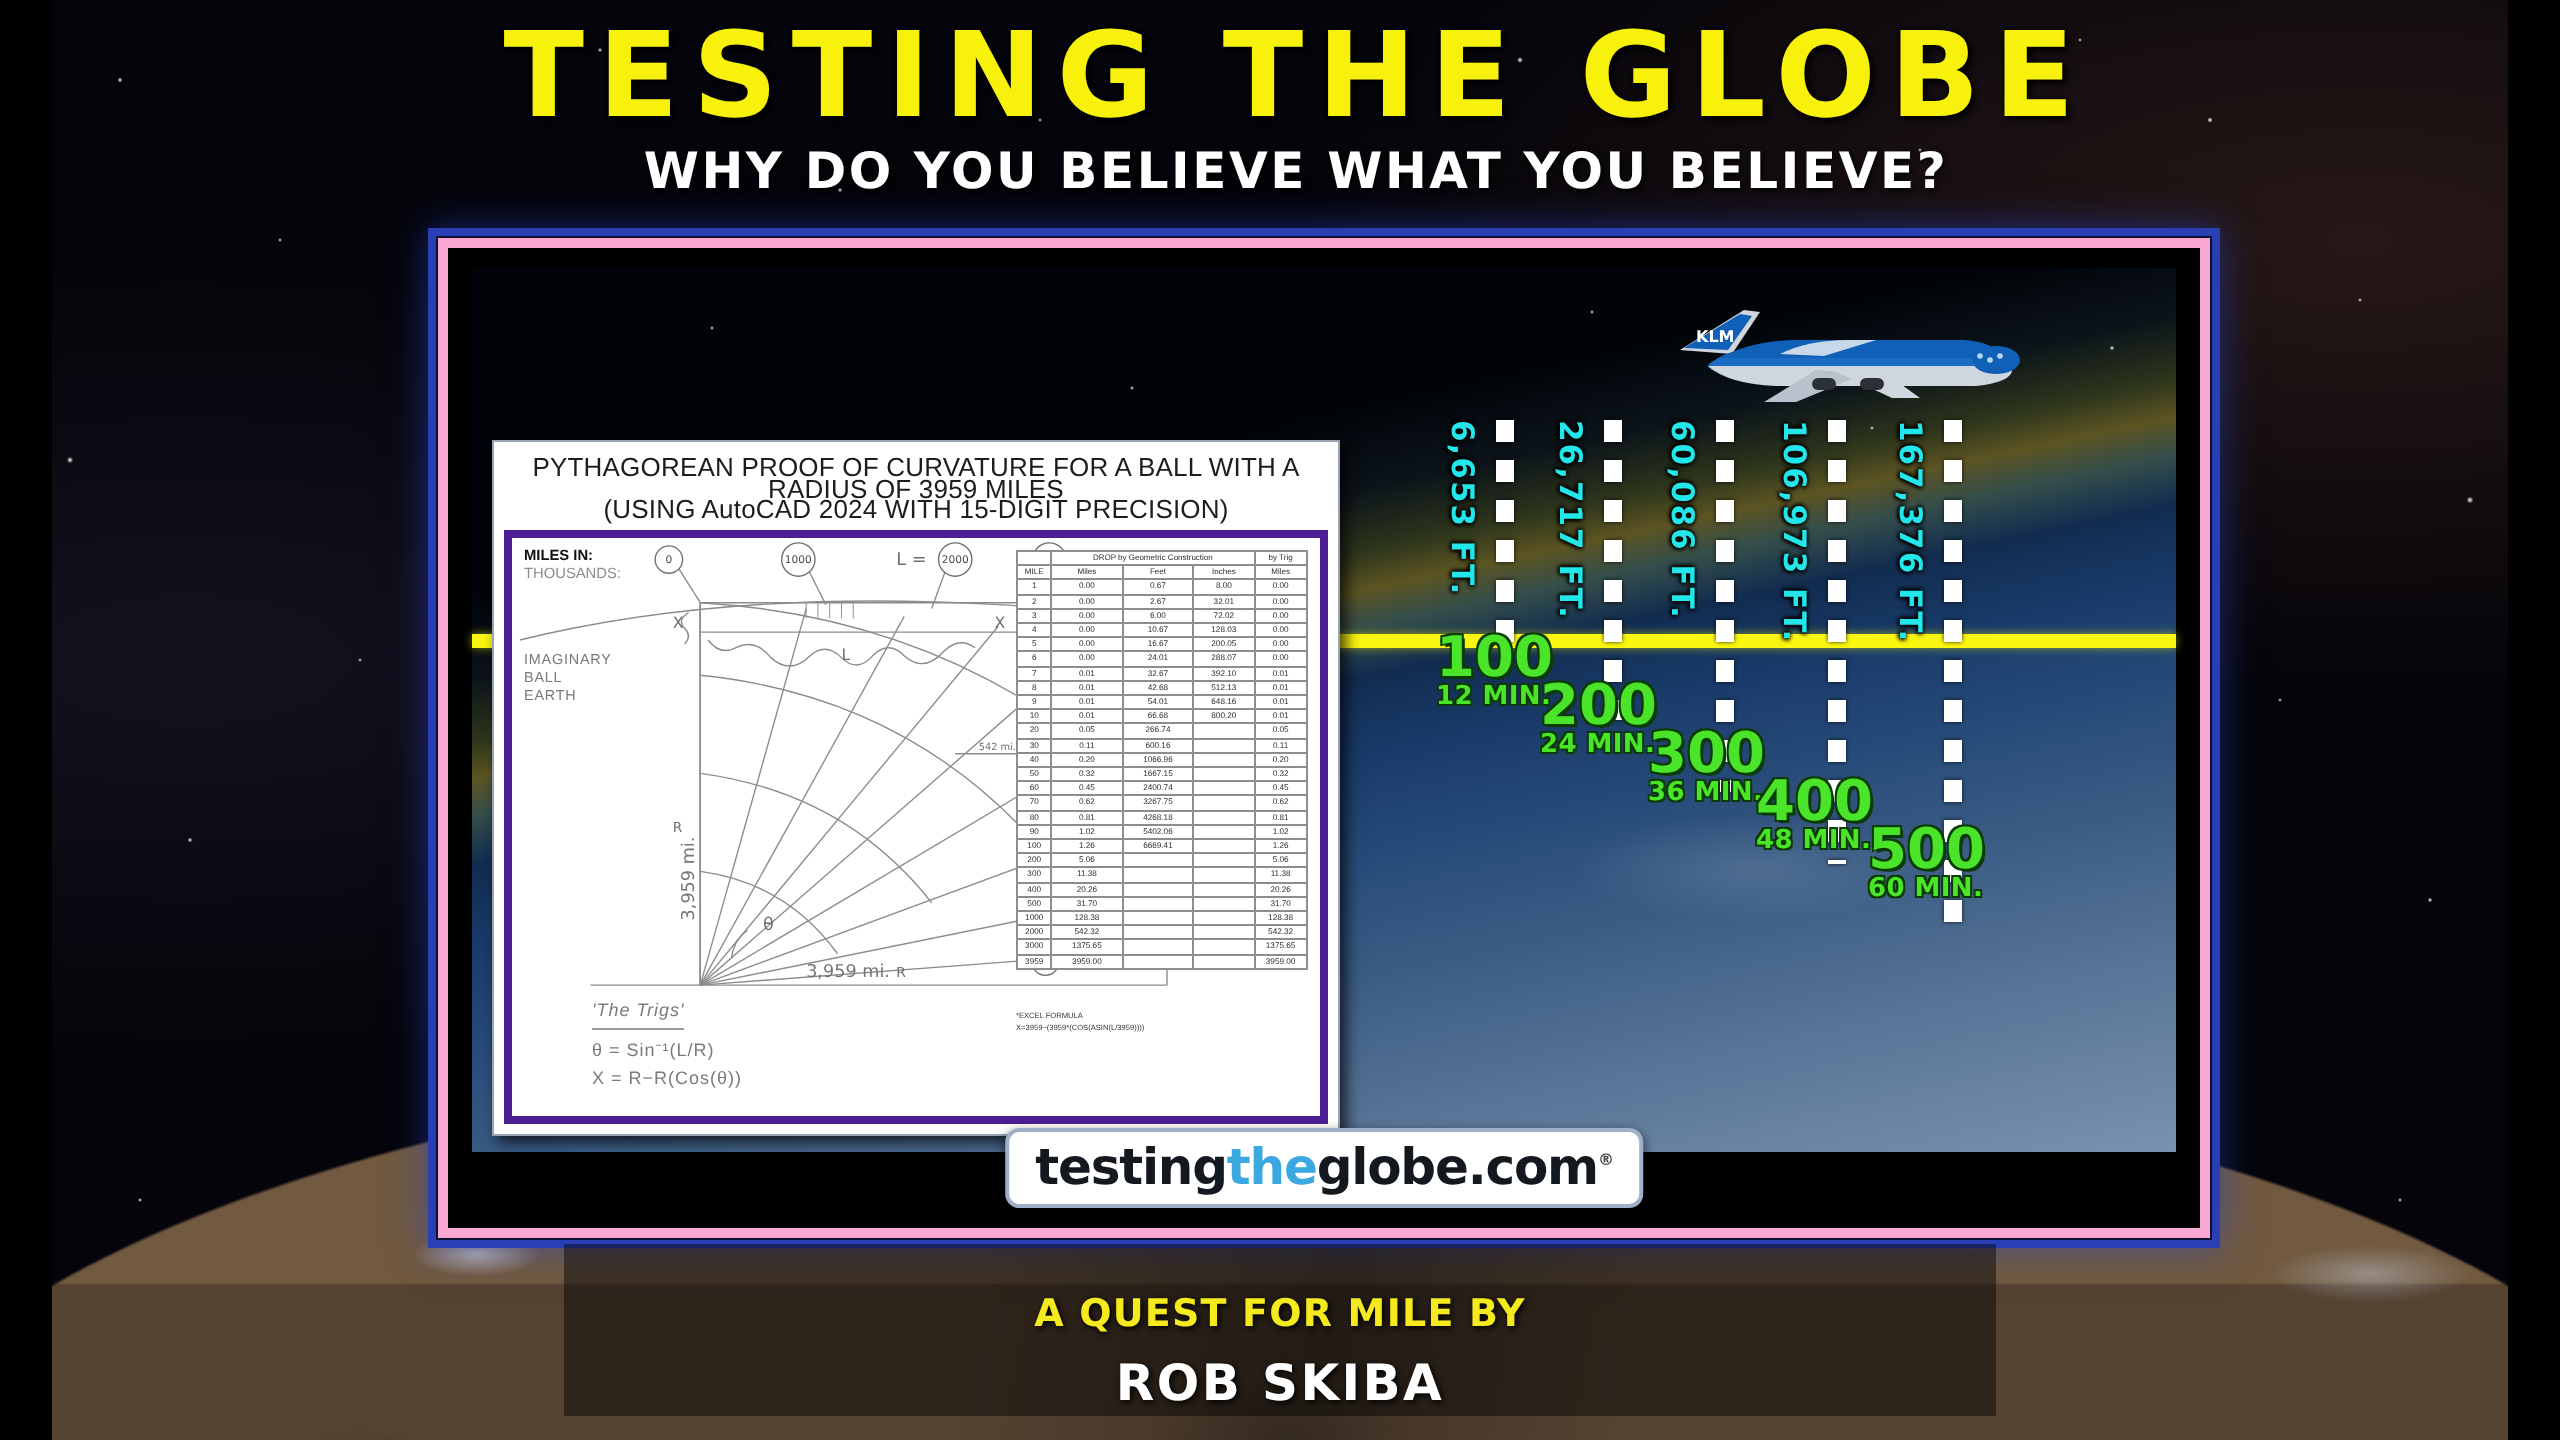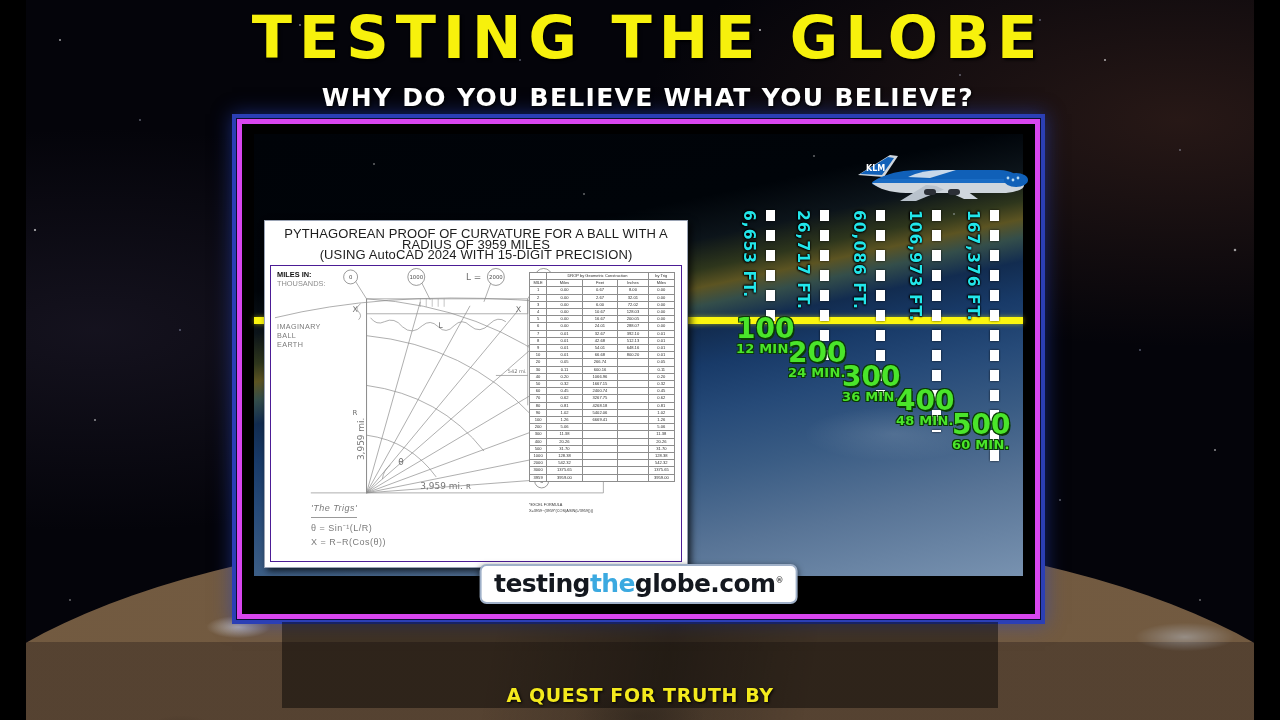--- a/index.html
+++ b/index.html
@@ -73,32 +73,32 @@
   .header { position:absolute; top:0; left:16px; right:0; height:112px; z-index:20; text-align:center; }
   .title {
     margin-top: 8px;
     font-size: 59px; font-weight: 700; letter-spacing: 7px;
     color: #f7f10c;
     font-family: "DejaVu Sans", sans-serif;
     text-shadow: 0 0 2px #000, 2px 2px 3px rgba(0,0,0,.9);
     line-height: 1;
   }
   .subtitle {
-    margin-top: 16px;
+    margin-top: 4px;
     font-size: 25px; font-weight: 700; letter-spacing: 1.3px;
     color: #ffffff;
     font-family: "DejaVu Sans", sans-serif;
     text-shadow: 1px 1px 3px rgba(0,0,0,.95);
   }
 
   
   .panel {
-    position:absolute; left:232px; top:114px; width:813px; height:510px;
+    position:absolute; left:214px; top:114px; width:896px; height:510px;
     border: 4px solid #2b3fb5;
-    background: #d946ef;
+    background: #f9a8d4;
     box-shadow: 0 0 18px rgba(40,70,200,.55), inset 0 0 0 1px #0a1030;
     z-index: 15;
   }
   .panel-inner { position:absolute; inset:6px; overflow:hidden; background:#000; }
 
   
   .orbit-photo {
     position:absolute; left:12px; top:10px; right:12px; height:442px;
     background:
       linear-gradient(168deg,
@@ -146,21 +146,21 @@
 
   
   .cad {
     position:absolute; left:22px; top:96px; width:424px; height:348px;
     background:#ffffff; border:1px solid #9aa3b4;
     box-shadow: 3px 3px 7px rgba(0,0,0,.75);
     z-index:8; overflow:hidden;
     font-family:"Liberation Sans", sans-serif; color:#2a2a2a;
   }
   .cad-title { text-align:center; padding-top:8px; font-size:13px; line-height:10.5px; letter-spacing:.1px; color:#1d1d1d; }
-  .cad-body { position:absolute; left:5px; right:5px; top:44px; bottom:5px; border:1px solid #4c1d95; }
+  .cad-body { position:absolute; left:5px; right:5px; top:44px; bottom:5px; border:4px solid #4c1d95; }
   .milesin { position:absolute; left:6px; top:4px; font-size:7.4px; line-height:9px; }
   .milesin b{ font-weight:700; color:#111; }
   .milesin span{ color:#8d8d8d;text-align:right; }
   .imaginary { position:absolute; left:6px; top:56px; font-size:7.2px; line-height:9px; color:#7a7a7a; letter-spacing:.4px; }
   .cad-svg { position:absolute; inset:0; }
   .trigs {
     position:absolute; left:40px; bottom:12px; font-size:9px; color:#7b7b7b;
     font-family:"Liberation Sans", sans-serif; line-height:14px; letter-spacing:.5px;
   }
   .trigs .hdr { font-style:italic; border-bottom:1px solid #9a9a9a; padding-bottom:2px; display:inline-block; margin-bottom:3px;}
@@ -651,18 +651,19 @@
 
       <div class="logo-wrap">
         <span class="lt"><span class="c-dark">testing</span><span class="c-blue">the</span><span class="c-dark">globe.com</span><span class="reg">®</span></span>
       </div>
 
     </div>
   </div>
 
   <div class="credits">
     <div class="credit-band"></div>
-    <div class="quest">A QUEST FOR TRUTH BY</div>
+    <div class="quest">A QUEST FOR MILE BY</div>
+    <div class="rob">ROB SKIBA</div>
   </div>
 
   <div class="bar-left"></div>
   <div class="bar-right"></div>
 </div>
 
 </body></html>

